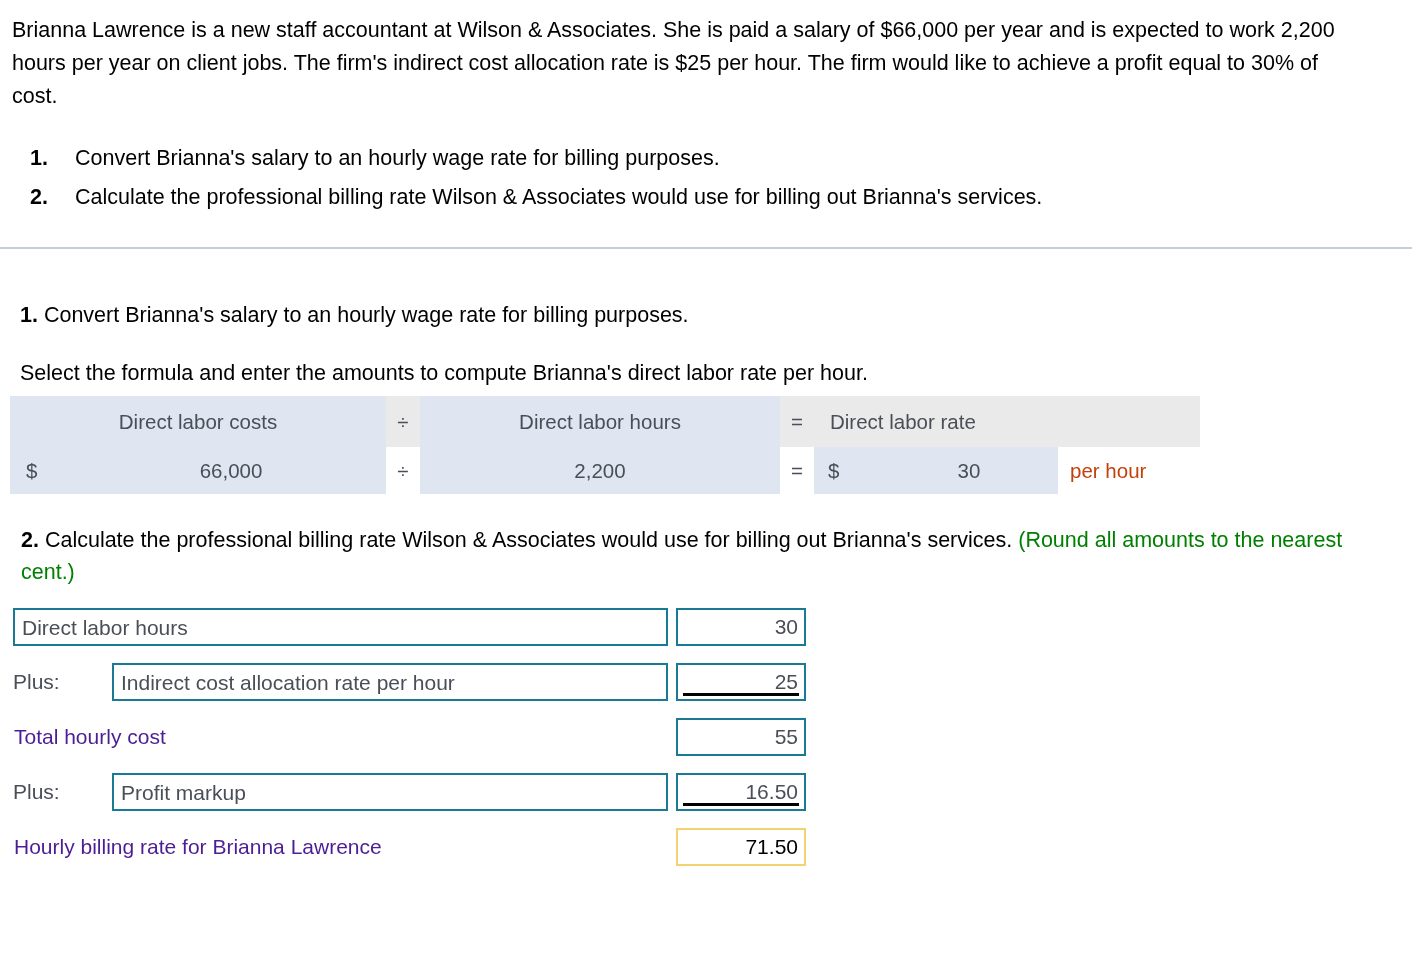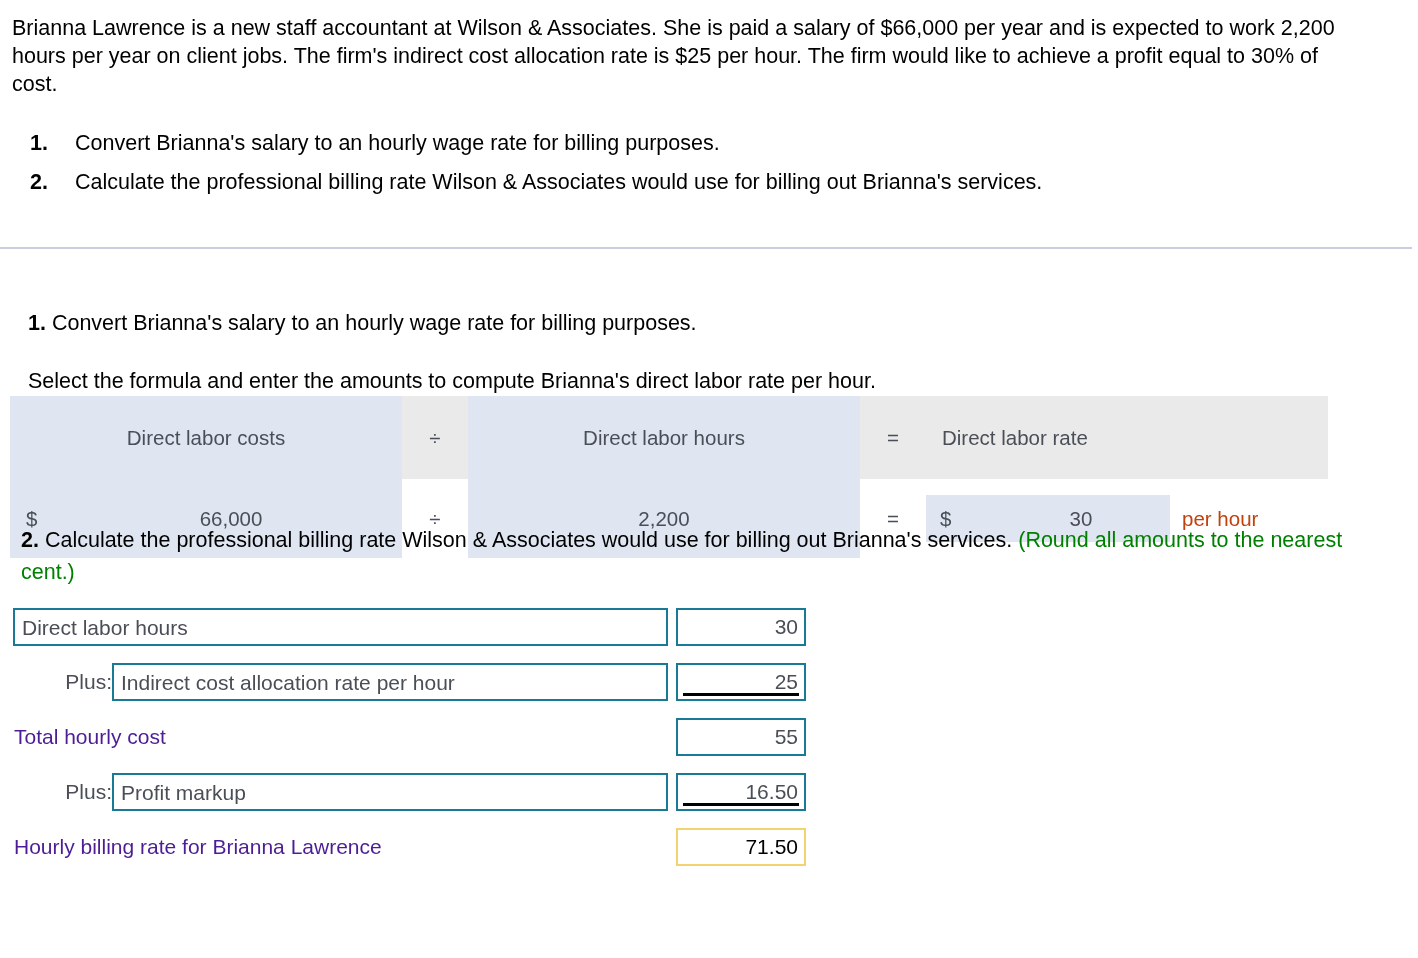--- a/index.html
+++ b/index.html
@@ -15,21 +15,21 @@
     overflow: hidden;
     position: relative;
   }
 
   
   .problem-block {
     padding: 14px 72px 0 12px;
   }
   .problem-text {
     font-size: 21.5px;
-    line-height: 28px;
+    line-height: 33px;
     color: #000000;
     margin: 0;
   }
   .req-list {
     margin: 26px 0 0 0;
     padding: 0;
     list-style: none;
   }
   .req-item {
     display: flex;
@@ -55,39 +55,39 @@
     left: 0;
     top: 247px;
     width: 1412px;
     height: 2px;
     background: #c8cedd;
   }
   .sec-heading {
     font-size: 21.5px;
     line-height: 30px;
     color: #000000;
-    margin: 16px;
+    margin: 8px;
   }
   .sec-heading .lead {
     font-weight: bold;
   }
   #req1-heading { position: absolute; left: 12px; top: 292px; }
   #req1-prompt  { position: absolute; left: 12px; top: 350px; }
 
   
   .formula-table {
     position: absolute;
     left: 10px;
     top: 396px;
     border-collapse: collapse;
     font-size: 20.5px;
     color: #4a4f57;
   }
   .formula-table td {
-    padding: 16px;
+    padding: 0;
     height: 47px;
     vertical-align: middle;
     white-space: nowrap;
   }
   .ft-head td { height: 51px; }
   .cell-blue      { background: #dfe6f1; }
   .cell-gray      { background: #eaeaea; }
   .cell-white     { background: #ffffff; }
   .cell-term      { text-align: center; }
   .cell-op        { text-align: center; width: 34px; }
@@ -134,21 +134,20 @@
     display: flex;
     align-items: center;
     height: 38px;
   }
   .plus-label {
     font-size: 21px;
     color: #4a4f57;
     width: 99px;
     flex: 0 0 99px;
     line-height: 38px;
-    text-align: right;
   }
   .label-box {
     box-sizing: border-box;
     height: 38px;
     line-height: 36px;
     border: 2px solid #1a7a96;
     background: #ffffff;
     font-size: 21px;
     color: #4a4f57;
     padding-left: 7px;

